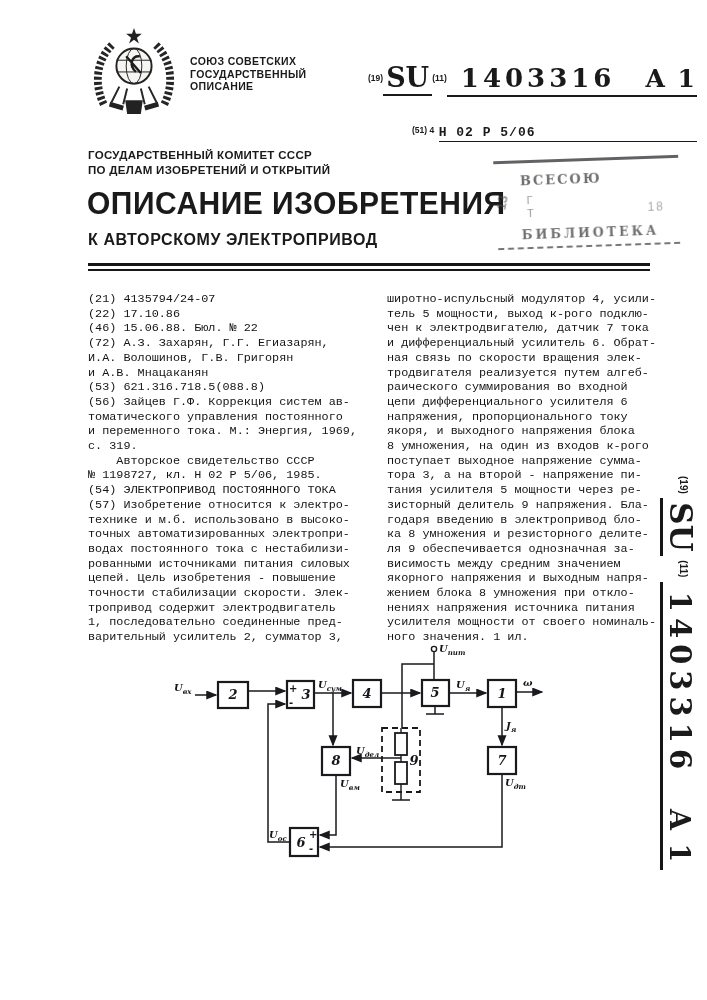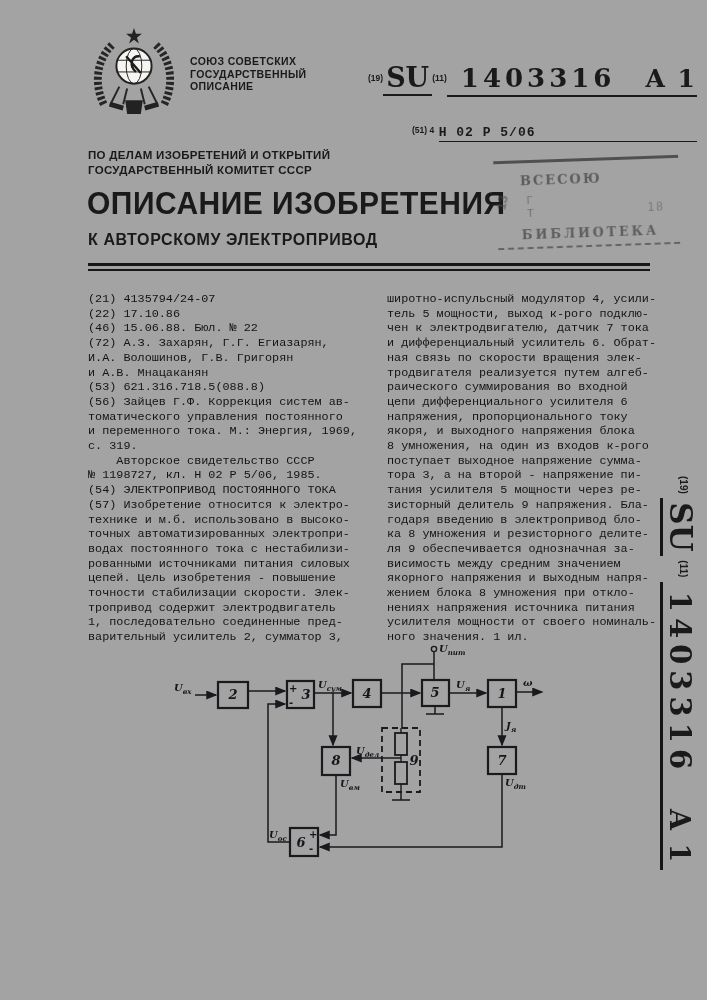--- a/index.html
+++ b/index.html
@@ -1,17 +1,17 @@
 <!DOCTYPE html>
 <html><head>
 <meta charset="utf-8">
 <style>
   html,body{margin:0;padding:0;}
   body{width:707px;height:1000px;background:#e9e8e4;font-family:"Liberation Sans",sans-serif;}
-  .page{position:absolute;left:0;top:0;width:707px;height:1000px;background:#a3a3a3;color:#1a1a1a;overflow:hidden;}
+  .page{position:absolute;left:0;top:0;width:707px;height:1000px;background:#ffffff;color:#1a1a1a;overflow:hidden;}
 
   
   .emblem{position:absolute;left:90px;top:26px;width:88px;height:100px;}
   .country{position:absolute;left:190px;top:55px;font-size:10.5px;font-weight:bold;line-height:12.5px;letter-spacing:.4px;}
   .pub-line{position:absolute;left:368px;top:62px;white-space:nowrap;}
   .tiny{font-size:8.5px;font-weight:bold;vertical-align:6px;}
   .su-big{font-family:"DejaVu Serif",serif;font-weight:bold;font-size:27px;border-bottom:2.5px solid #1a1a1a;padding:0 3px 1px 3px;}
   .num-wrap{border-bottom:2.5px solid #1a1a1a;padding-bottom:2px;display:inline-block;min-width:196px;}
   .num-big{font-family:"DejaVu Serif",serif;font-weight:bold;font-size:26px;letter-spacing:4px;margin-left:14px;}
   .kind-big{font-family:"DejaVu Serif",serif;font-weight:bold;font-size:25px;margin-left:30px;letter-spacing:2px;}
@@ -91,22 +91,22 @@
   <div class="pub-line">
     <span class="tiny">(19)</span><span class="su-big">SU</span><span class="tiny">(11)</span><span class="num-wrap"><span class="num-big">1403316</span><span class="kind-big">A 1</span></span>
   </div>
 
   <div class="ipc-line">
     <span class="tiny" style="vertical-align:3px">(51) 4</span>
     <span class="ipc-wrap"><span class="ipc-text">H 02 P 5/06</span></span>
   </div>
 
   <div class="committee">
+    <div>ГОСУДАРСТВЕННЫЙ КОМИТЕТ СССР</div>
     <div>ПО ДЕЛАМ ИЗОБРЕТЕНИЙ И ОТКРЫТИЙ</div>
-    <div>ГОСУДАРСТВЕННЫЙ КОМИТЕТ СССР</div>
   </div>
 
   <div class="doc-title">ОПИСАНИЕ ИЗОБРЕТЕНИЯ</div>
   <div class="doc-subtitle">К АВТОРСКОМУ ЭЛЕКТРОПРИВОД</div>
 
   <div class="stamp">
     <div class="top-bar"></div>
     <div class="stamp-line1">ВСЕСОЮ</div>
     <div class="stamp-mid">Г</div>
     <div class="stamp-mid" style="margin-top:1px">Т</div>

